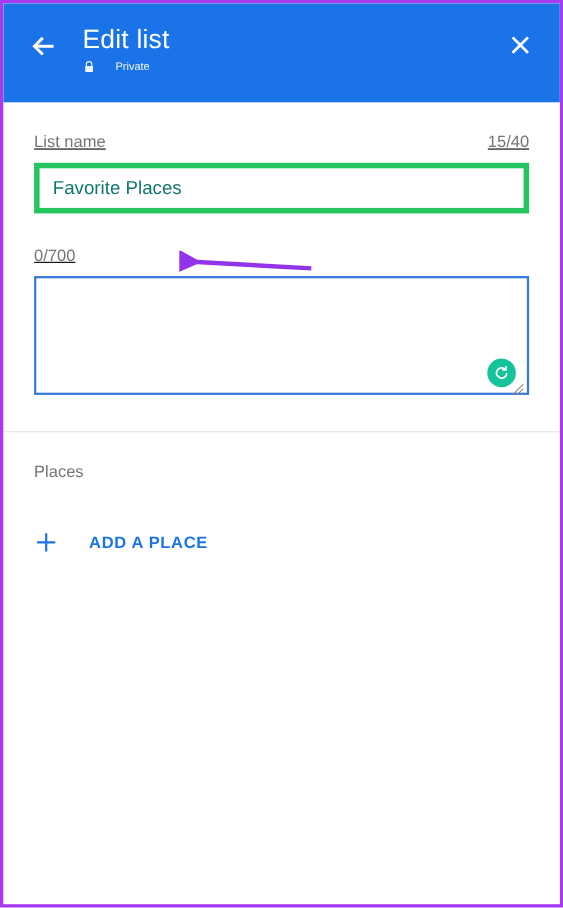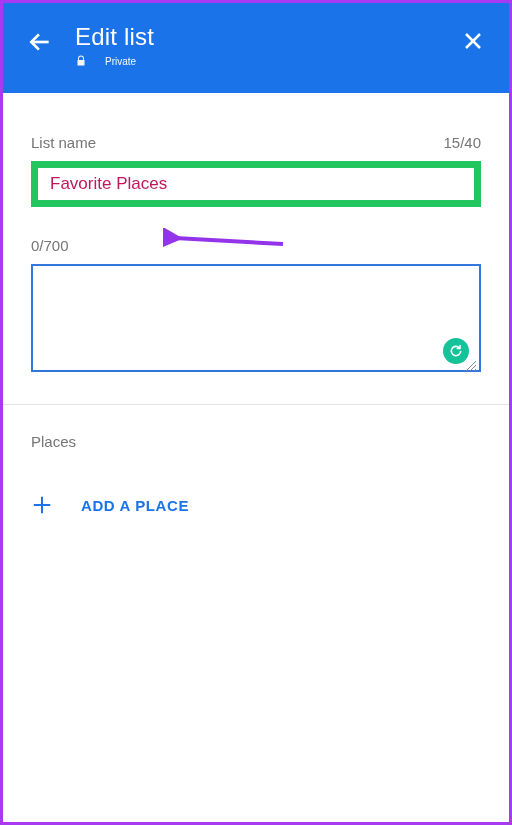--- a/index.html
+++ b/index.html
@@ -48,45 +48,46 @@
   .close-btn {
     position: absolute;
     right: 24px;
     top: 26px;
     width: 24px;
     height: 24px;
     cursor: pointer;
   }
 
   .content {
-    padding: 41px 28px 0 28px;
+    padding: 28px 28px 0 28px;
+    text-decoration: underline;
   }
   .field-row {
     display: flex;
     justify-content: space-between;
     align-items: baseline;
     margin-bottom: 10px;
   }
   .field-label {
     font-size: 15px;
     color: #757575;
   }
   .counter {
     font-size: 15px;
     color: #757575;
   }
   .name-input {
     width: 100%;
     height: 46px;
-    border: 7px solid #22c55e;
+    border: 5px solid #22c55e;
     background: #fff;
     font-size: 17px;
     padding: 0 12px;
     outline: none;
-    color: #be185d;
+    color: #0f766e;
   }
   .desc-wrap { position: relative; }
   .desc-textarea {
     width: 100%;
     height: 108px;
     border: 2px solid #3377dd;
     background: #fff;
     font-size: 16px;
     padding: 10px 12px;
     outline: none;

